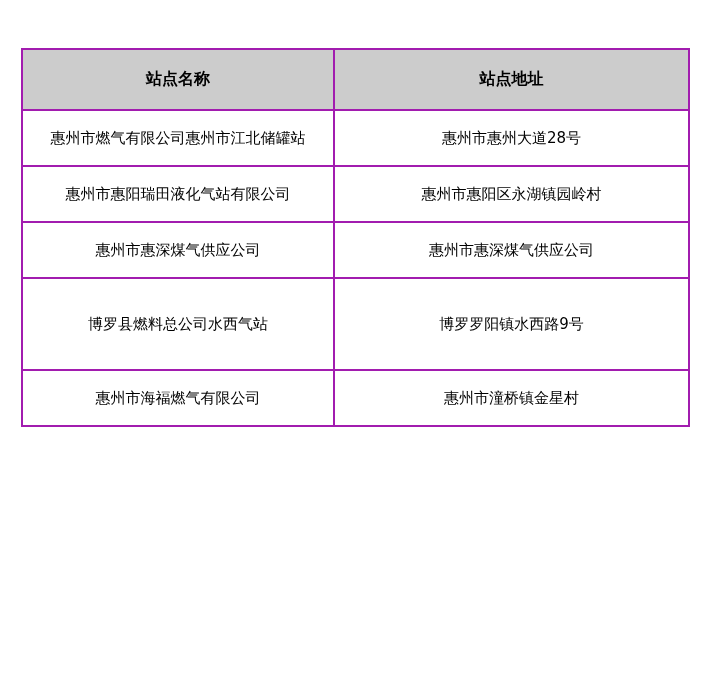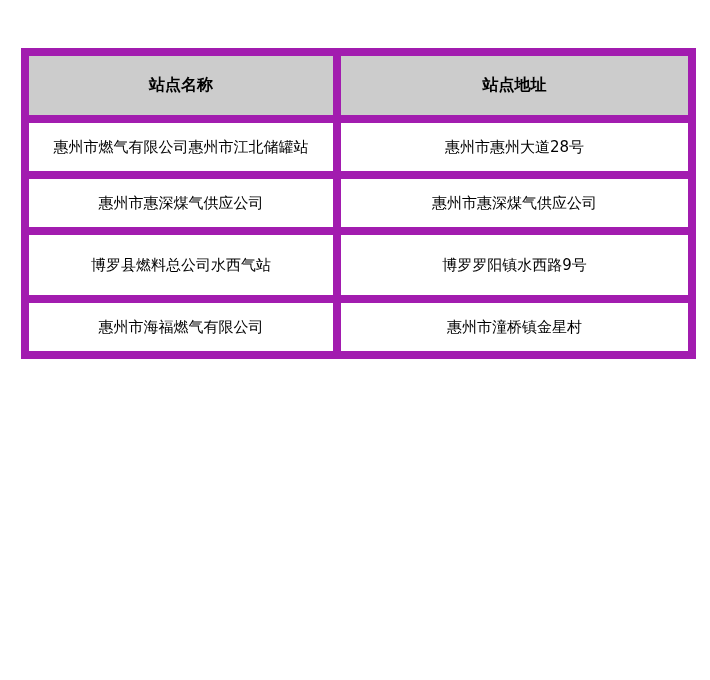--- a/index.html
+++ b/index.html
@@ -17,41 +17,41 @@
   table.site-table {
     position: absolute;
     left: 21px;
     top: 48px;
     width: 667px;
     border-collapse: collapse;
     table-layout: fixed;
   }
   .site-table th,
   .site-table td {
-    border: 8px solid #a21caf;
+    border: 2px solid #a21caf;
     text-align: center;
     vertical-align: middle;
     padding: 2px 8px;
     overflow: hidden;
   }
   .site-table th {
     background: #CCCCCC;
     font-size: 16px;
     font-weight: bold;
     height: 55px;
   }
   .site-table td {
     font-size: 15px;
     font-weight: normal;
     background: #ffffff;
   }
   .col-name { width: 312px; }
   .col-addr { width: 355px; }
   tr.r      { height: 56px; }
-  tr.r-tall { height: 68px; }
+  tr.r-tall { height: 92px; }
 </style>
 </head>
 <body>
 
 <table class="site-table">
   <colgroup>
     <col class="col-name">
     <col class="col-addr">
   </colgroup>
   <thead>
@@ -59,20 +59,24 @@
       <th>站点名称</th>
       <th>站点地址</th>
     </tr>
   </thead>
   <tbody>
     <tr class="r">
       <td>惠州市燃气有限公司惠州市江北储罐站</td>
       <td>惠州市惠州大道28号</td>
     </tr>
     <tr class="r">
+      <td>惠州市惠阳瑞田液化气站有限公司</td>
+      <td>惠州市惠阳区永湖镇园岭村</td>
+    </tr>
+    <tr class="r">
       <td>惠州市惠深煤气供应公司</td>
       <td>惠州市惠深煤气供应公司</td>
     </tr>
     <tr class="r-tall">
       <td>博罗县燃料总公司水西气站</td>
       <td>博罗罗阳镇水西路9号</td>
     </tr>
     <tr class="r">
       <td>惠州市海福燃气有限公司</td>
       <td>惠州市潼桥镇金星村</td>

